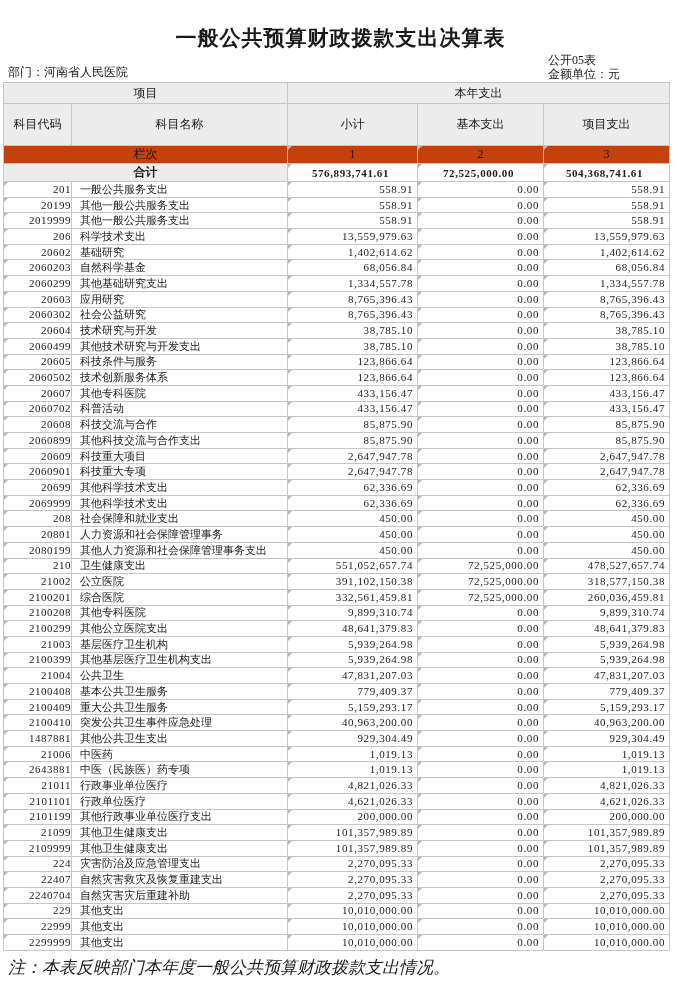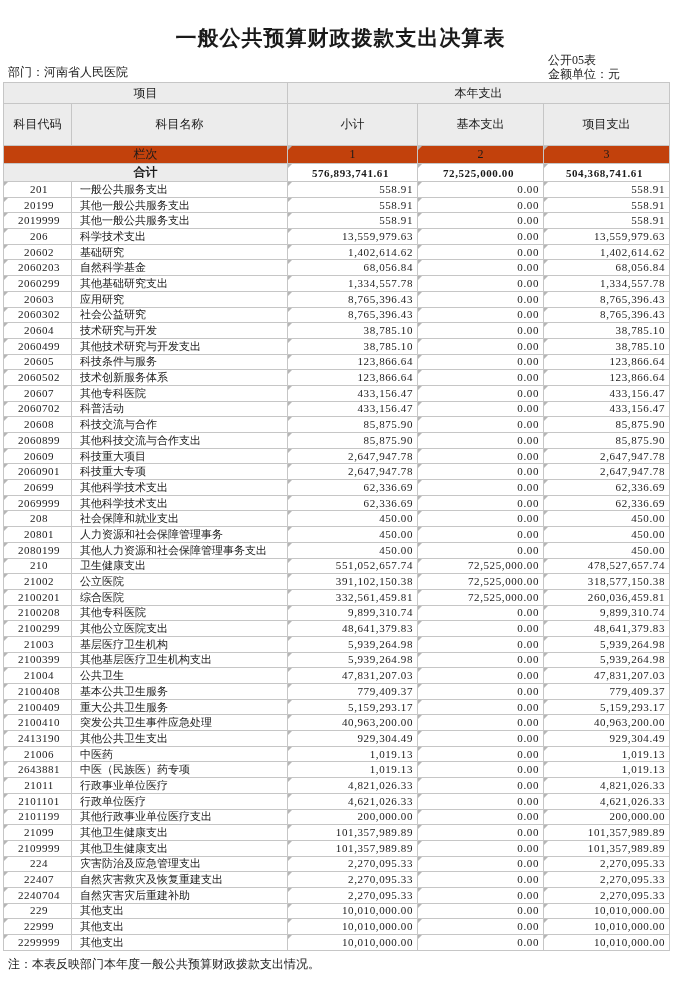--- a/index.html
+++ b/index.html
@@ -54,36 +54,37 @@
     position: relative;
   }
   .hdr { background: #ececec; text-align: center; font-size: 12px; }
   tr.hrow1 th { height: 21px; }
   tr.hrow2 th { height: 42px; }
   tr.colidx td { height: 15px; background: #c2410c; text-align: center; font-size: 12px; }
   tr.totrow td { height: 16px; font-weight: bold; font-size: 11px; text-align: center; }
   tr.totrow td.lbl { background: #ececec; text-align: center; font-size: 12px; }
 
   tr.drow td { height: 15.7px; font-size: 11px; line-height: 1; }
-  td.code { text-align: center; padding-left: 3px; letter-spacing: 0.5px; }
+  td.code { text-align: right; padding-left: 3px; letter-spacing: 0.5px; }
   td.name { text-align: left; padding-left: 8px; }
   td.num  { text-align: right; padding-right: 4px; letter-spacing: 0.6px; }
 
   .corner::before {
     content: "";
     position: absolute;
     top: 0; left: 0;
     border-top: 4px solid #b6b6b6;
     border-right: 4px solid transparent;
     width: 0; height: 0;
   }
 
   .note {
     margin: 5px 1px 0 8px;
-    font-size: 12px;
+    font-size: 17px;
+    font-style: italic;
   }
 </style>
 </head>
 <body>
 
 <div class="page">
 
   <div class="title">一般公共预算财政拨款支出决算表</div>
 
   <div class="meta">
@@ -367,21 +368,21 @@
       <td class="num corner">5,159,293.17</td>
     </tr>
         <tr class="drow">
       <td class="code corner">2100410</td>
       <td class="name">突发公共卫生事件应急处理</td>
       <td class="num corner">40,963,200.00</td>
       <td class="num corner">0.00</td>
       <td class="num corner">40,963,200.00</td>
     </tr>
         <tr class="drow">
-      <td class="code corner">2413190</td>
+      <td class="code corner">1487881</td>
       <td class="name">其他公共卫生支出</td>
       <td class="num corner">929,304.49</td>
       <td class="num corner">0.00</td>
       <td class="num corner">929,304.49</td>
     </tr>
         <tr class="drow">
       <td class="code corner">21006</td>
       <td class="name">中医药</td>
       <td class="num corner">1,019.13</td>
       <td class="num corner">0.00</td>

